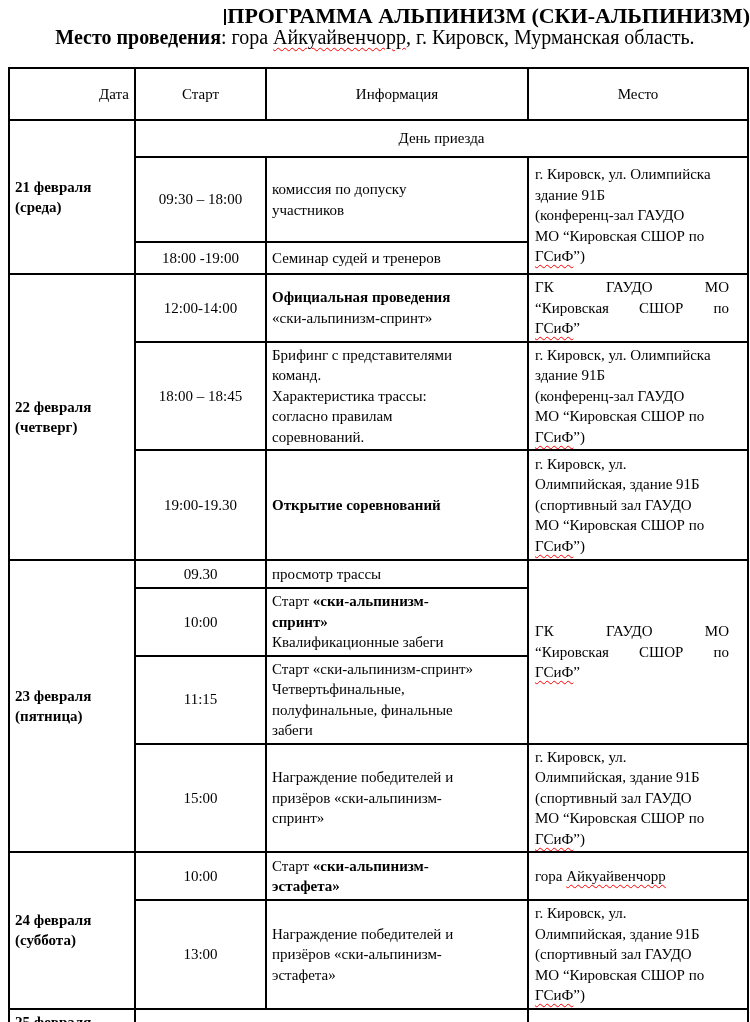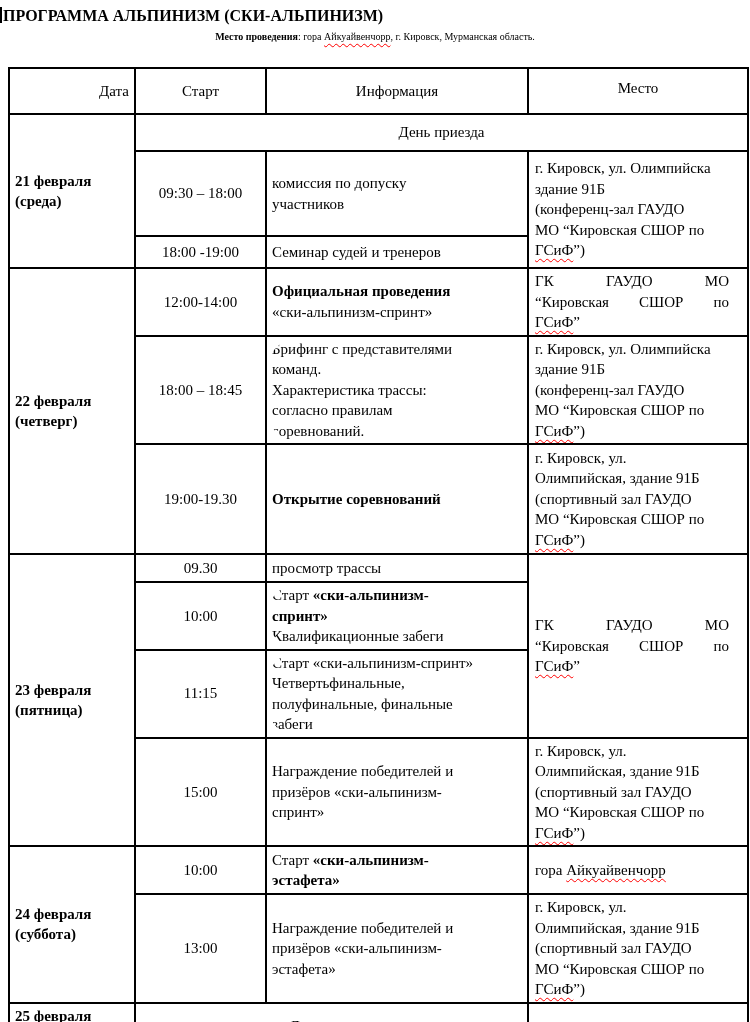--- a/index.html
+++ b/index.html
@@ -3,48 +3,48 @@
 <meta charset="utf-8">
 <style>
   html,body{margin:0;padding:0;}
   body{
     width:750px;height:1022px;background:#ffffff;color:#000;
     font-family:"Liberation Serif","DejaVu Serif",serif;
     overflow:hidden;
   }
   .page{position:relative;width:750px;height:1022px;}
   .title-line{
-    text-align:left;font-weight:bold;font-size:16px;line-height:20px;
+    text-align:right;font-weight:bold;font-size:22px;line-height:20px;
     padding-top:6px;white-space:nowrap;
   }
   .cursor{
     display:inline-block;width:2px;height:16px;background:#000;
     vertical-align:-2px;margin-right:1px;
   }
   .subtitle-line{
-    text-align:center;font-size:10px;line-height:20px;margin-top:1px;
+    text-align:center;font-size:20px;line-height:20px;margin-top:1px;
   }
   .b{font-weight:bold;}
   table{
     border-collapse:collapse;table-layout:fixed;
     width:739px;margin:20px 0 0 8px;
     font-size:15px;line-height:20.5px;
   }
   col.c-date{width:126px;} col.c-time{width:131px;}
   col.c-info{width:262px;} col.c-place{width:220px;}
   th,td{
     border:2px solid #000;vertical-align:middle;
     padding:2px 5px;overflow:hidden;
   }
   th{font-weight:normal;text-align:center;height:33px;}
   th.h-date{text-align:right;padding-left:6px;}
-  th.h-place{vertical-align:top;padding-top:9px;border-radius:17px;}
+  th.h-place{vertical-align:top;padding-top:15px;border-radius:17px;}
   td.date{font-weight:bold;text-align:left;padding-left:5px;white-space:pre-line;}
   td.time{text-align:center;white-space:pre-line;}
-  td.info{text-align:left;white-space:pre-line;border-radius:32px;}
+  td.info{text-align:left;white-space:pre-line;}
   td.place{text-align:left;padding-left:6px;padding-right:18px;white-space:pre-line;}
   td.banner{text-align:center;}
   .jline{display:flex;justify-content:space-between;}
   .sq{
     text-decoration-line:underline;
     text-decoration-style:wavy;
     text-decoration-color:var(--sq,#ff0000);
     text-decoration-thickness:1px;
     text-underline-offset:3px;
   }

